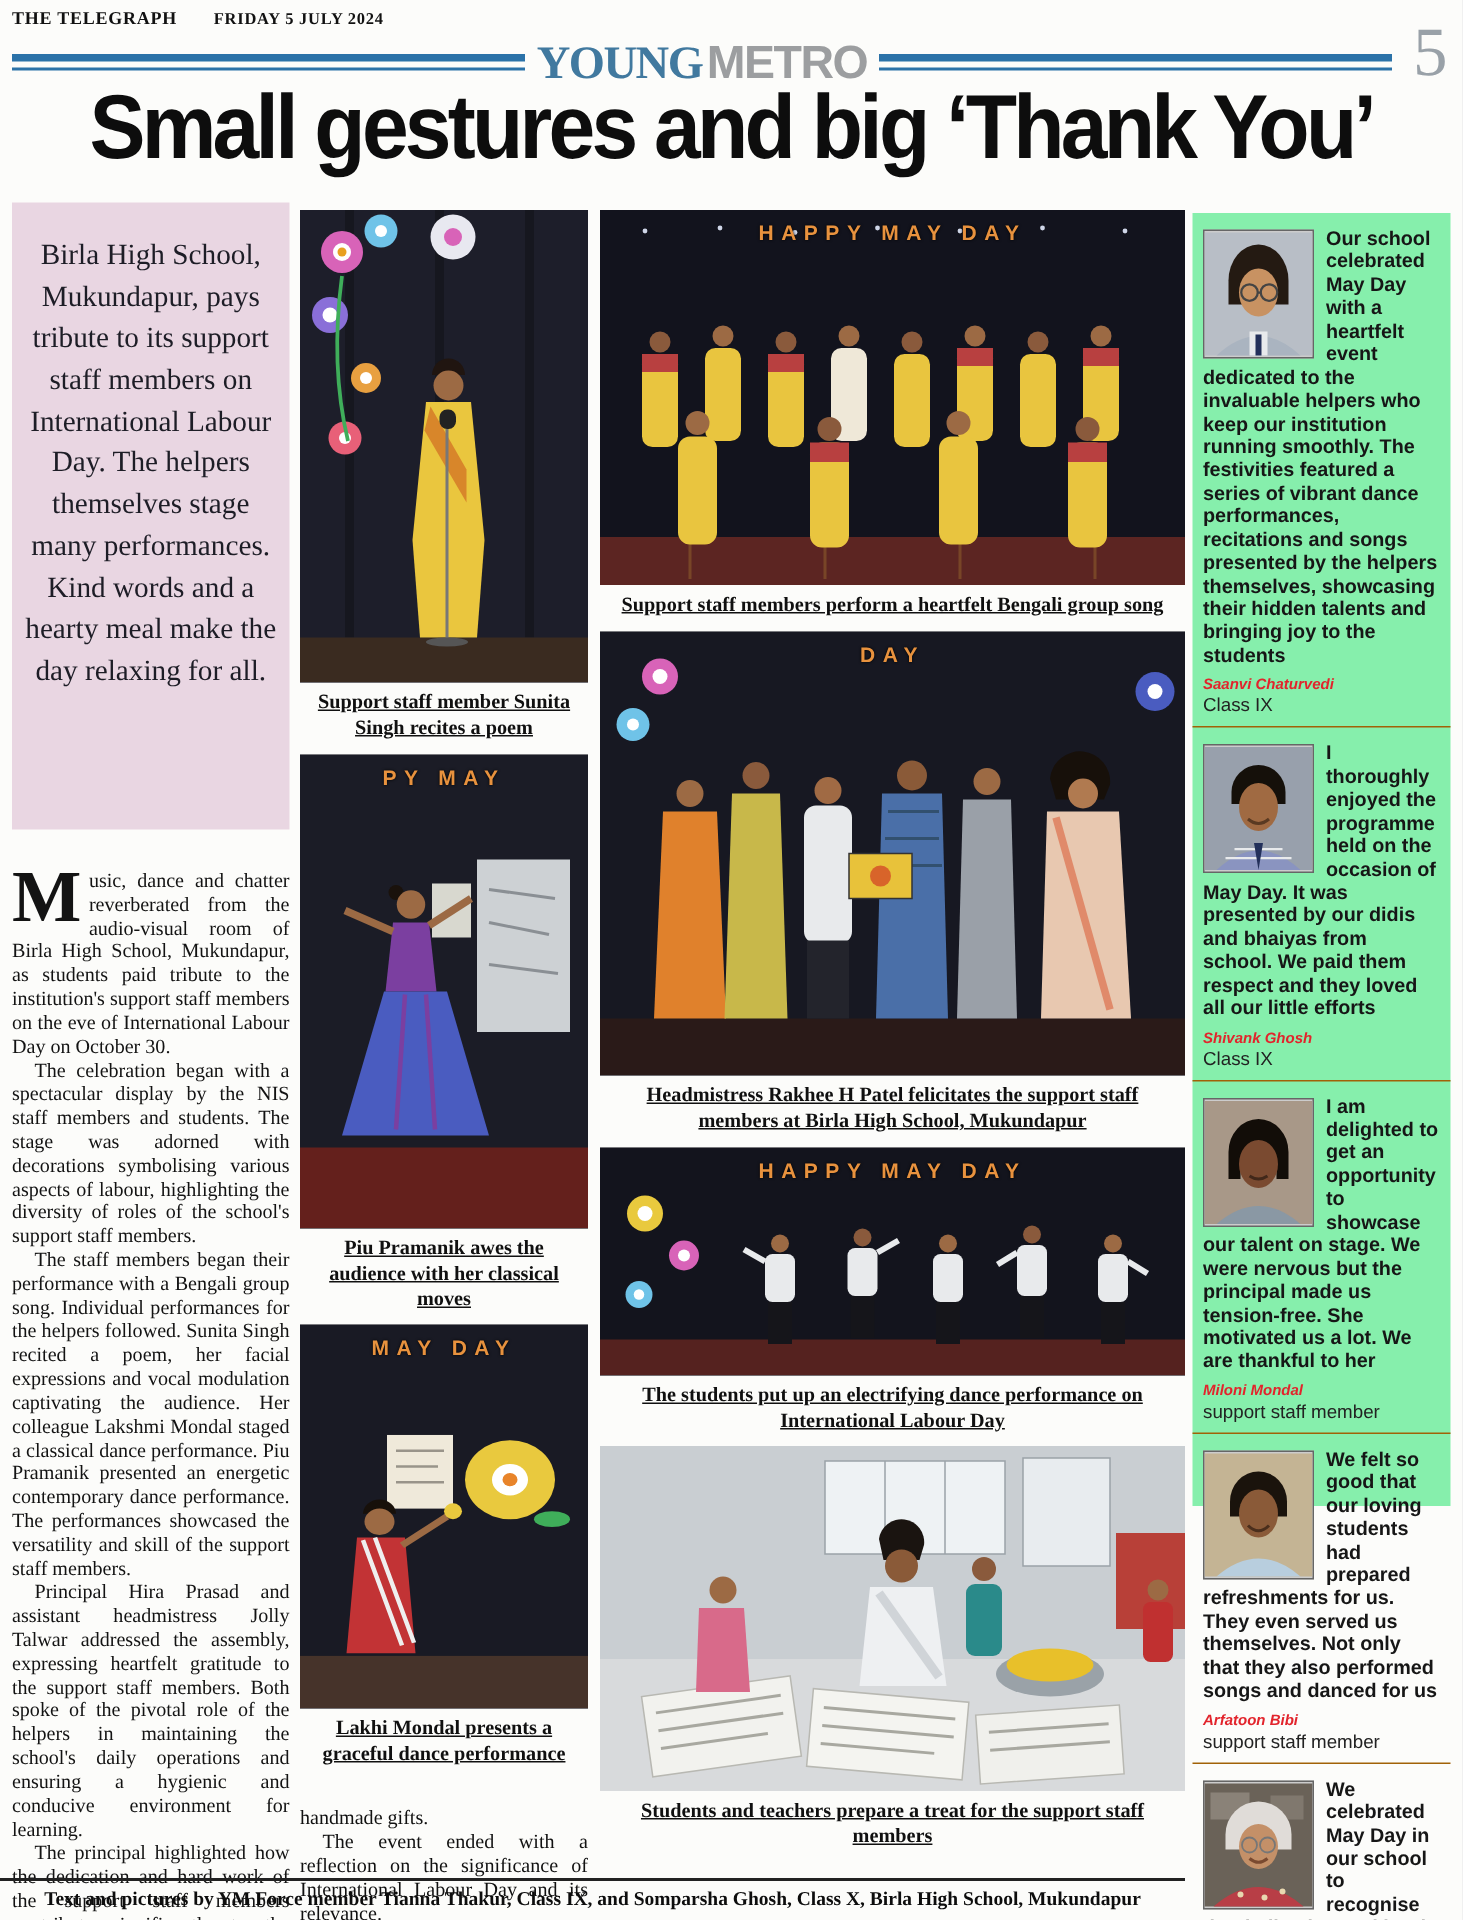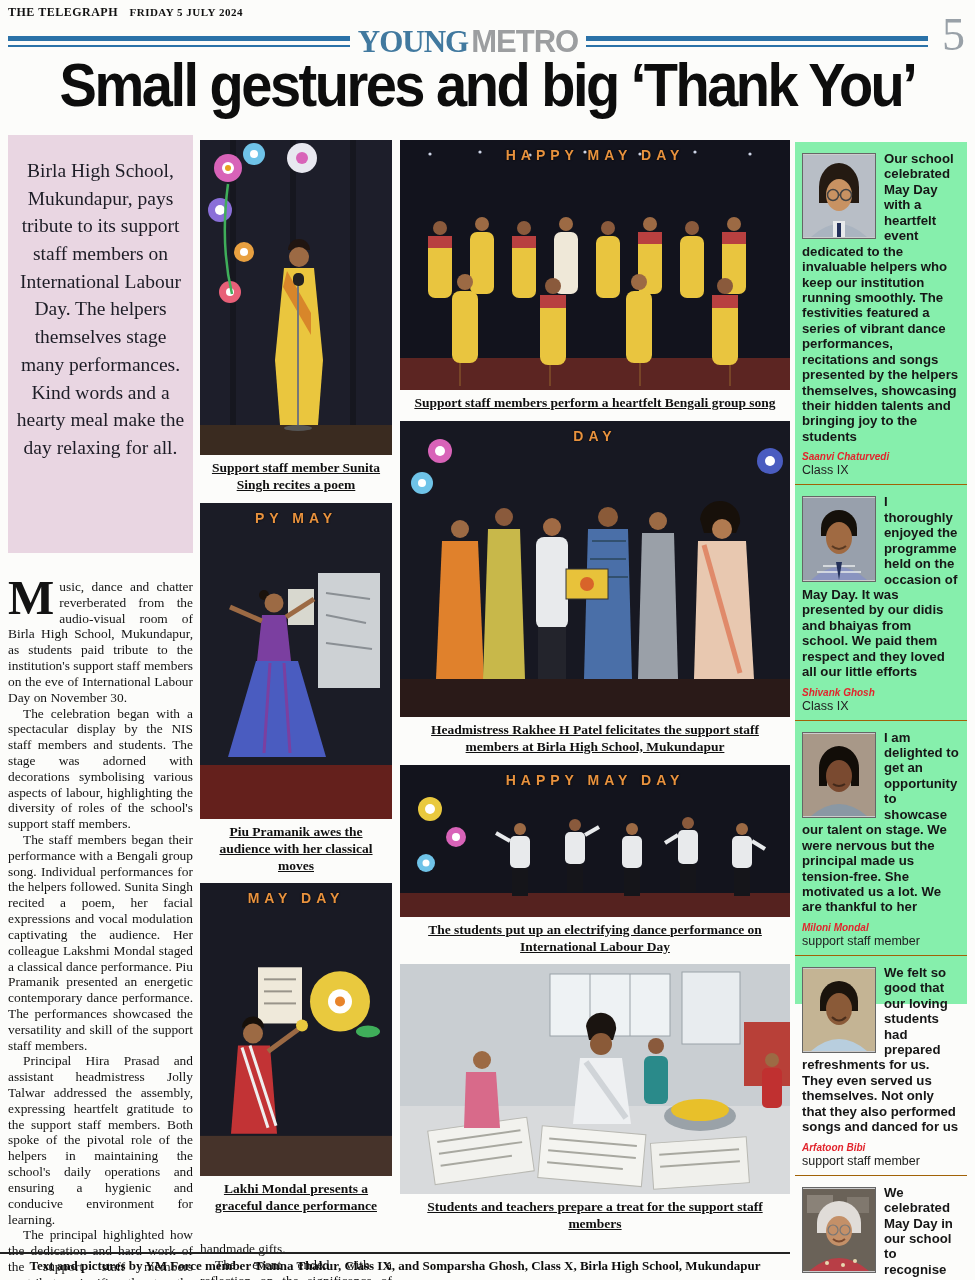--- a/index.html
+++ b/index.html
@@ -1,20 +1,20 @@
 <!DOCTYPE html>
 <html><head>
 <meta charset="utf-8">
 <style>
   html,body{margin:0;padding:0;background:#e8e8e8;}
   .page{position:relative;width:975px;height:1280px;background:#fcfcfa;overflow:hidden;
         font-family:"Liberation Serif",serif;color:#111;}
   
   .topbar{position:absolute;top:5px;left:8px;font-size:12px;font-weight:bold;letter-spacing:.5px;}
-  .topbar .date{font-weight:bold;font-size:11px;margin-left:8px;}
+  .topbar .date{font-weight:bold;font-size:11px;margin-left:21px;}
   .band{position:absolute;top:26px;left:8px;width:920px;display:flex;align-items:center;}
   .rule{flex:1;height:4px;border-top:5px solid #2b72a8;border-bottom:2px solid #2b72a8;}
   .wordmark{padding:0 8px;white-space:nowrap;line-height:1;}
   .young{font-family:"Liberation Serif",serif;font-weight:700;font-size:31px;color:#41799f;letter-spacing:-1px;}
   .metro{font-family:"Liberation Sans",sans-serif;font-weight:700;font-size:31px;color:#9c9ea0;letter-spacing:-1px;margin-left:3px;}
   .pageno{position:absolute;top:8px;right:10px;font-size:46px;color:#99a1a8;font-family:"Liberation Serif",serif;}
   h1.headline{position:absolute;top:52px;left:0;width:975px;margin:0;text-align:center;
       font-family:"Liberation Sans",sans-serif;font-weight:700;font-size:56px;letter-spacing:-2.5px;
       color:#0d0d0d;transform:scaleY(1.08);}
   
@@ -75,21 +75,21 @@
     <div class="rule"></div>
   </div>
   <div class="pageno">5</div>
   <h1 class="headline">Small gestures and big ‘Thank You’</h1>
 
   <aside class="col1">
     <div class="pinkbox">
       <p>Birla High School, Mukundapur, pays tribute to its support staff members on International Labour Day. The helpers themselves stage many performances. Kind words and a hearty meal make the day relaxing for all.</p>
     </div>
     <div class="article">
-      <p><span class="dropcap">M</span><span>usic, dance and chatter reverberated from the audio-visual room of Birla High School, Mukundapur, as students paid tribute to the institution's support staff members on the eve of International Labour Day on November 30.</span></p>
+      <p><span class="dropcap">M</span><span>usic, dance and chatter reverberated from the audio-visual room of Birla High School, Mukundapur, as students paid tribute to the institution's support staff members on the eve of International Labour Day on October 30.</span></p>
       <p class="ind">The celebration began with a spectacular display by the NIS staff members and students. The stage was adorned with decorations symbolising various aspects of labour, highlighting the diversity of roles of the school's support staff members.</p>
       <p class="ind">The staff members began their performance with a Bengali group song. Individual performances for the helpers followed. Sunita Singh recited a poem, her facial expressions and vocal modulation captivating the audience. Her colleague Lakshmi Mondal staged a classical dance performance. Piu Pramanik presented an energetic contemporary dance performance. The performances showcased the versatility and skill of the support staff members.</p>
       <p class="ind">Principal Hira Prasad and assistant headmistress Jolly Talwar addressed the assembly, expressing heartfelt gratitude to the support staff members. Both spoke of the pivotal role of the helpers in maintaining the school's daily operations and ensuring a hygienic and conducive environment for learning.</p>
       <p class="ind">The principal highlighted how the dedication and hard work of the support staff members contribute significantly to the school's success and emphasised the importance of recognising their contributions beyond this celebratory event.</p>
 
     </div>
   </aside>
 
   <div class="col2">
     <figure>
@@ -143,21 +143,21 @@
           <path d="M86,114 L114,96" stroke="#9c6a44" stroke-width="5" fill="none"></path>
           <path d="M56,158 h42 l28,96 h-98 z" fill="#4a5cc0"></path>
           <path d="M70,160 l-6,90 M84,160 l6,90" stroke="#7b3fa0" stroke-width="3" fill="none"></path>
         </svg>
         <span class="overlay">PY  MAY</span>
       </div>
       <figcaption class="caption">Piu Pramanik awes the audience with her classical moves</figcaption>
     </figure>
 
     <figure>
-      <div class="photo" style="height:293px">
+      <div class="photo" style="height:256px">
         <svg viewBox="0 0 192 292" preserveAspectRatio="none">
           <rect width="192" height="292" fill="#191a24"></rect>
           <rect y="252" width="192" height="40" fill="#46332a"></rect>
           <circle cx="140" cy="118" r="30" fill="#e9c93e"></circle>
             <circle cx="140" cy="118" r="12" fill="#fff"></circle>
             <circle cx="140" cy="118" r="5" fill="#e8842a"></circle>
           <ellipse cx="168" cy="148" rx="12" ry="6" fill="#3fae5a"></ellipse>
           <rect x="58" y="84" width="44" height="56" fill="#efe9da"></rect>
           <line x1="64" y1="96" x2="96" y2="96" stroke="#99948a" stroke-width="2"></line>
           <line x1="64" y1="108" x2="92" y2="108" stroke="#99948a" stroke-width="2"></line>

